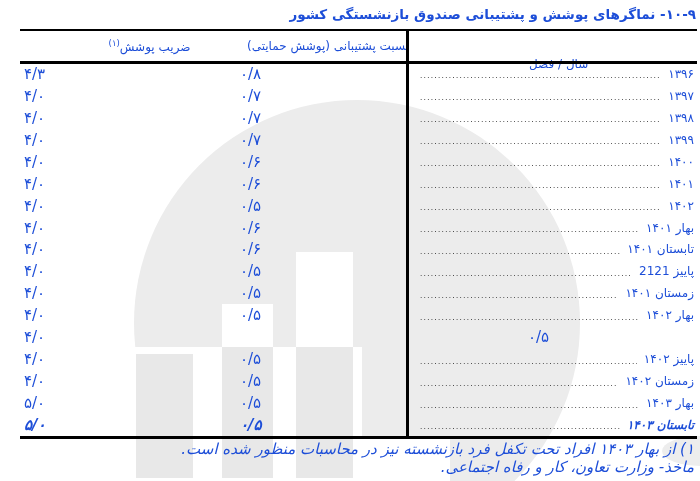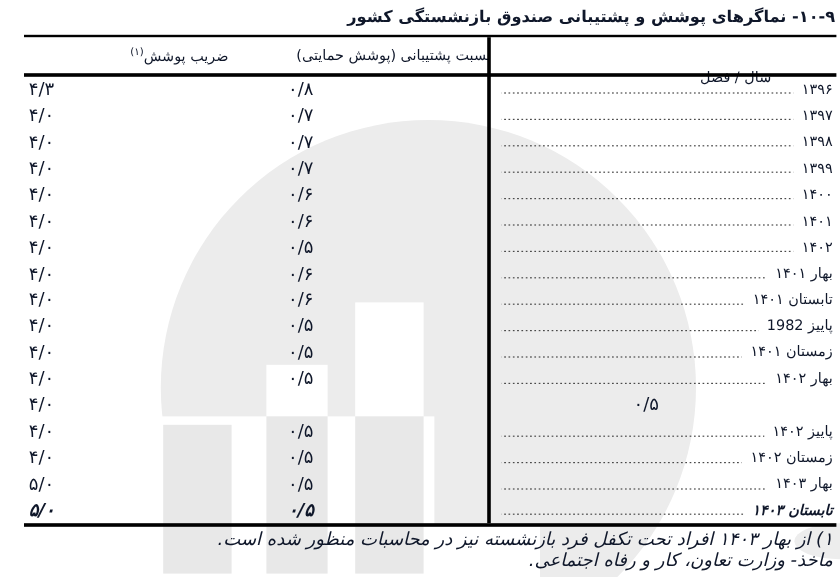--- a/index.html
+++ b/index.html
@@ -1,18 +1,18 @@
 <!DOCTYPE html>
 <html lang="fa"><head>
 <meta charset="utf-8">
 <style>
   html,body{margin:0;padding:0;background:#fff;}
   .page{
     position:relative;width:700px;height:481px;background:#fff;overflow:hidden;
-    font-family:"DejaVu Sans",sans-serif;color:#0f172a;
+    font-family:"DejaVu Sans",sans-serif;color:#1d4ed8;
   }
   
   .wm{position:absolute;inset:0;z-index:0;}
   .wm div{position:absolute;}
   .wm-circle{left:134px;top:100px;width:446px;height:446px;border-radius:50%;background:#ececec;}
   .wm-cut{left:0;top:347px;width:362px;height:134px;background:#fff;}
   .wm-cut2{left:0;top:437px;width:450px;height:44px;background:#fff;}
   .wm-bar-w2{left:222px;top:304px;width:51px;height:43px;background:#fff;}
   .wm-bar-w3{left:296px;top:252px;width:57px;height:95px;background:#fff;}
   .wm-bar-g1{left:136px;top:354px;width:57px;height:124px;background:#e8e8e8;}
@@ -28,21 +28,21 @@
   .rule{position:absolute;left:20px;right:3px;background:#000;}
   .rule-top{top:29px;height:2px;}
   .rule-header{top:61px;height:2.5px;}
   .rule-bottom{top:436px;height:2.5px;}
   .vdivider{position:absolute;left:406px;top:31px;width:3px;height:405px;background:#000;}
   
   .header-row{
     position:absolute;top:31px;height:30px;left:20px;right:3px;
     direction:rtl;display:flex;align-items:center;font-size:12px;
   }
-  .h-year{width:288px;text-align:center;padding-left:120px;box-sizing:border-box;margin-top:35px;}
+  .h-year{width:288px;text-align:left;padding-left:120px;box-sizing:border-box;margin-top:35px;}
   .h-support{width:176px;text-align:right;}
   .h-coverage{flex:1;text-align:center;padding-left:46px;box-sizing:border-box;}
   .h-coverage sup{font-size:8.5px;}
   
   .tbody{
     position:absolute;top:63px;left:20px;right:3px;height:373px;
     display:flex;flex-direction:column;direction:rtl;font-size:12px;
   }
   .trow{flex:1;display:flex;align-items:center;}
   .c-year{width:288px;display:flex;align-items:flex-end;box-sizing:border-box;padding-right:3px;}
@@ -163,21 +163,21 @@
         <div class="trow">
     <div class="c-year">
       <span class="ylabel">تابستان ۱۴۰۱</span>
       <span class="leader"></span>
     </div>
     <div class="c-support">۰/۶</div>
     <div class="c-coverage">۴/۰</div>
   </div>
         <div class="trow">
     <div class="c-year">
-      <span class="ylabel">پاییز 1982</span>
+      <span class="ylabel">پاییز 2121</span>
       <span class="leader"></span>
     </div>
     <div class="c-support">۰/۵</div>
     <div class="c-coverage">۴/۰</div>
   </div>
         <div class="trow">
     <div class="c-year">
       <span class="ylabel">زمستان ۱۴۰۱</span>
       <span class="leader"></span>
     </div>

